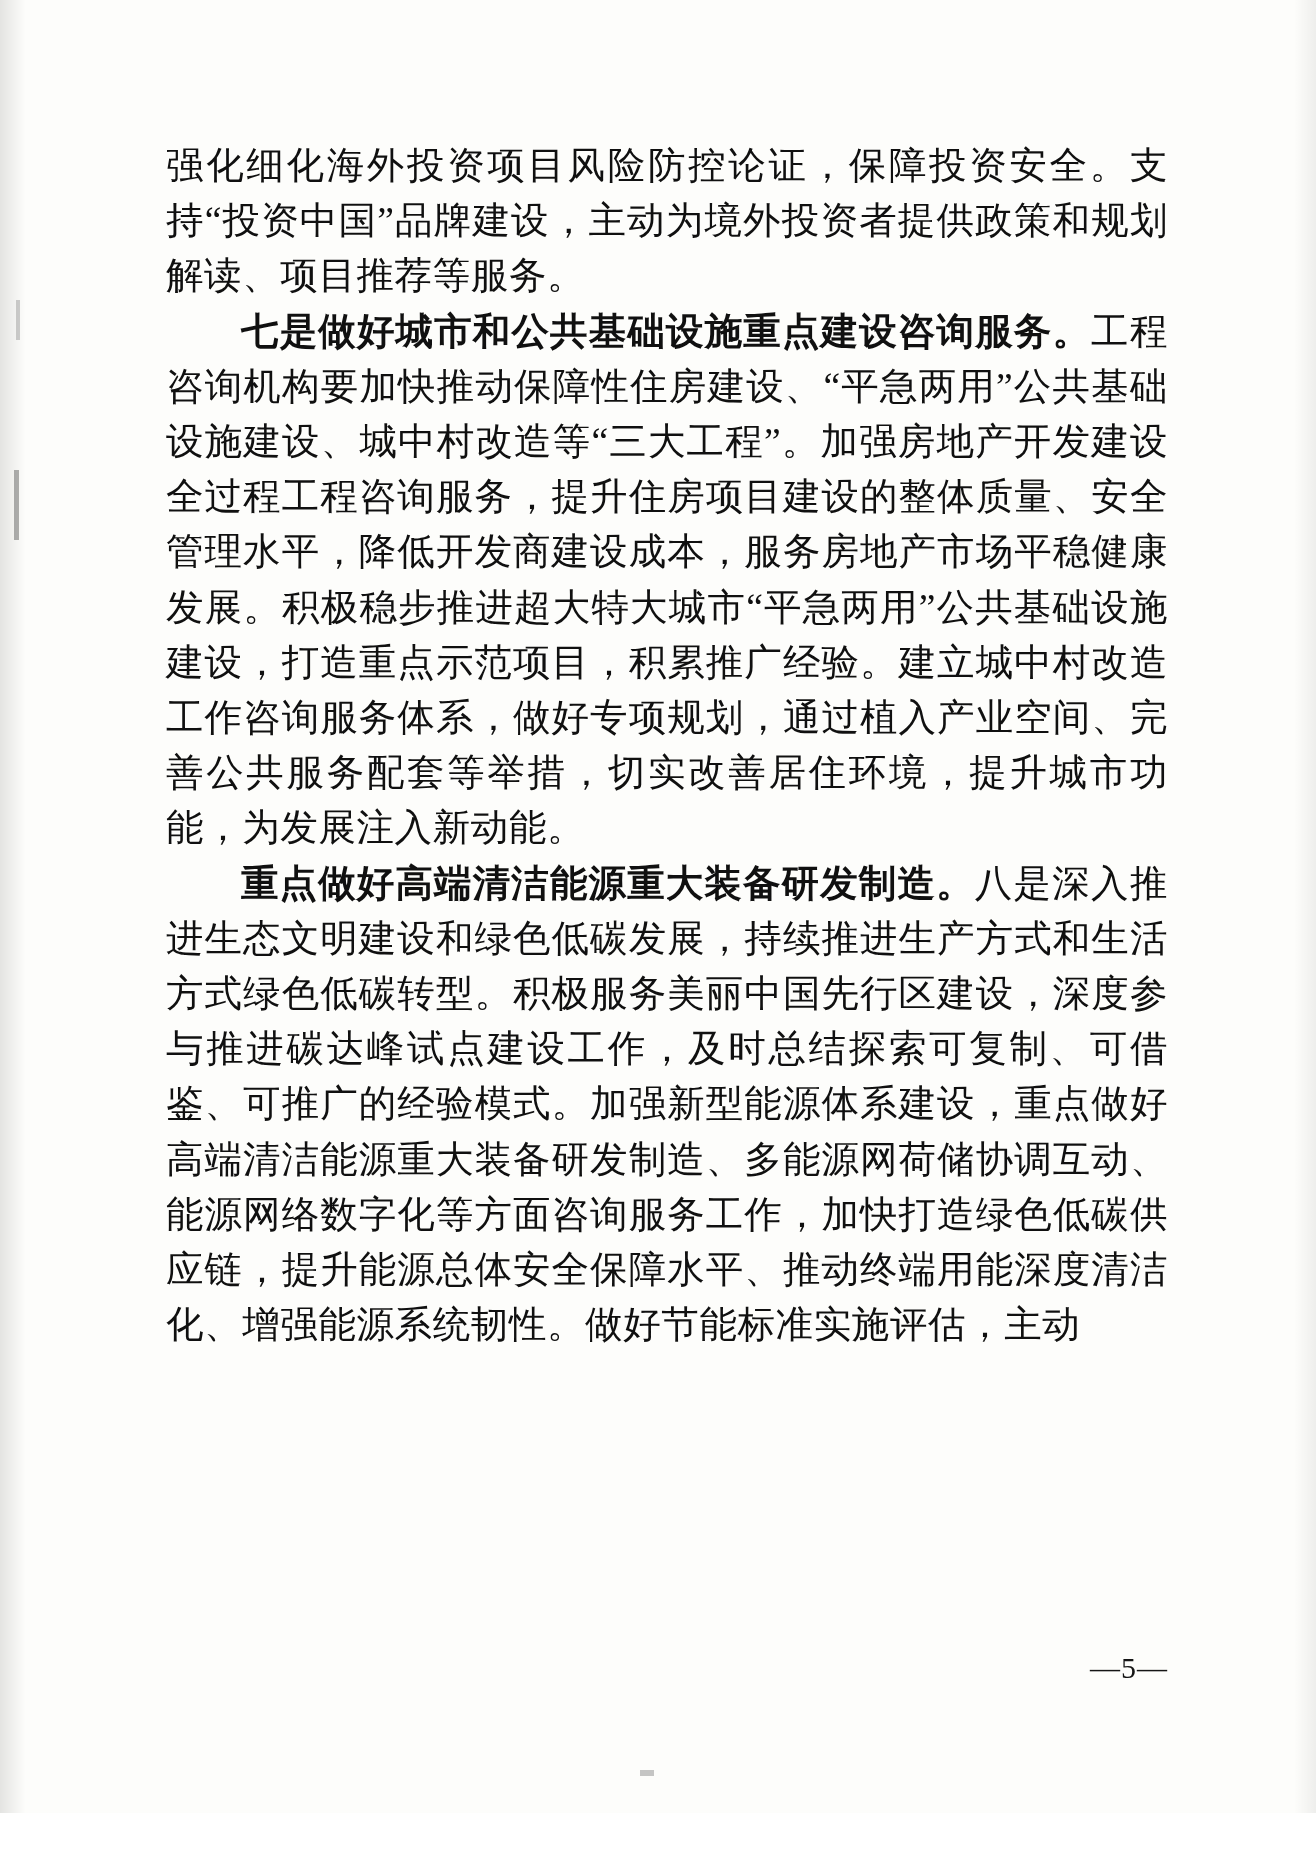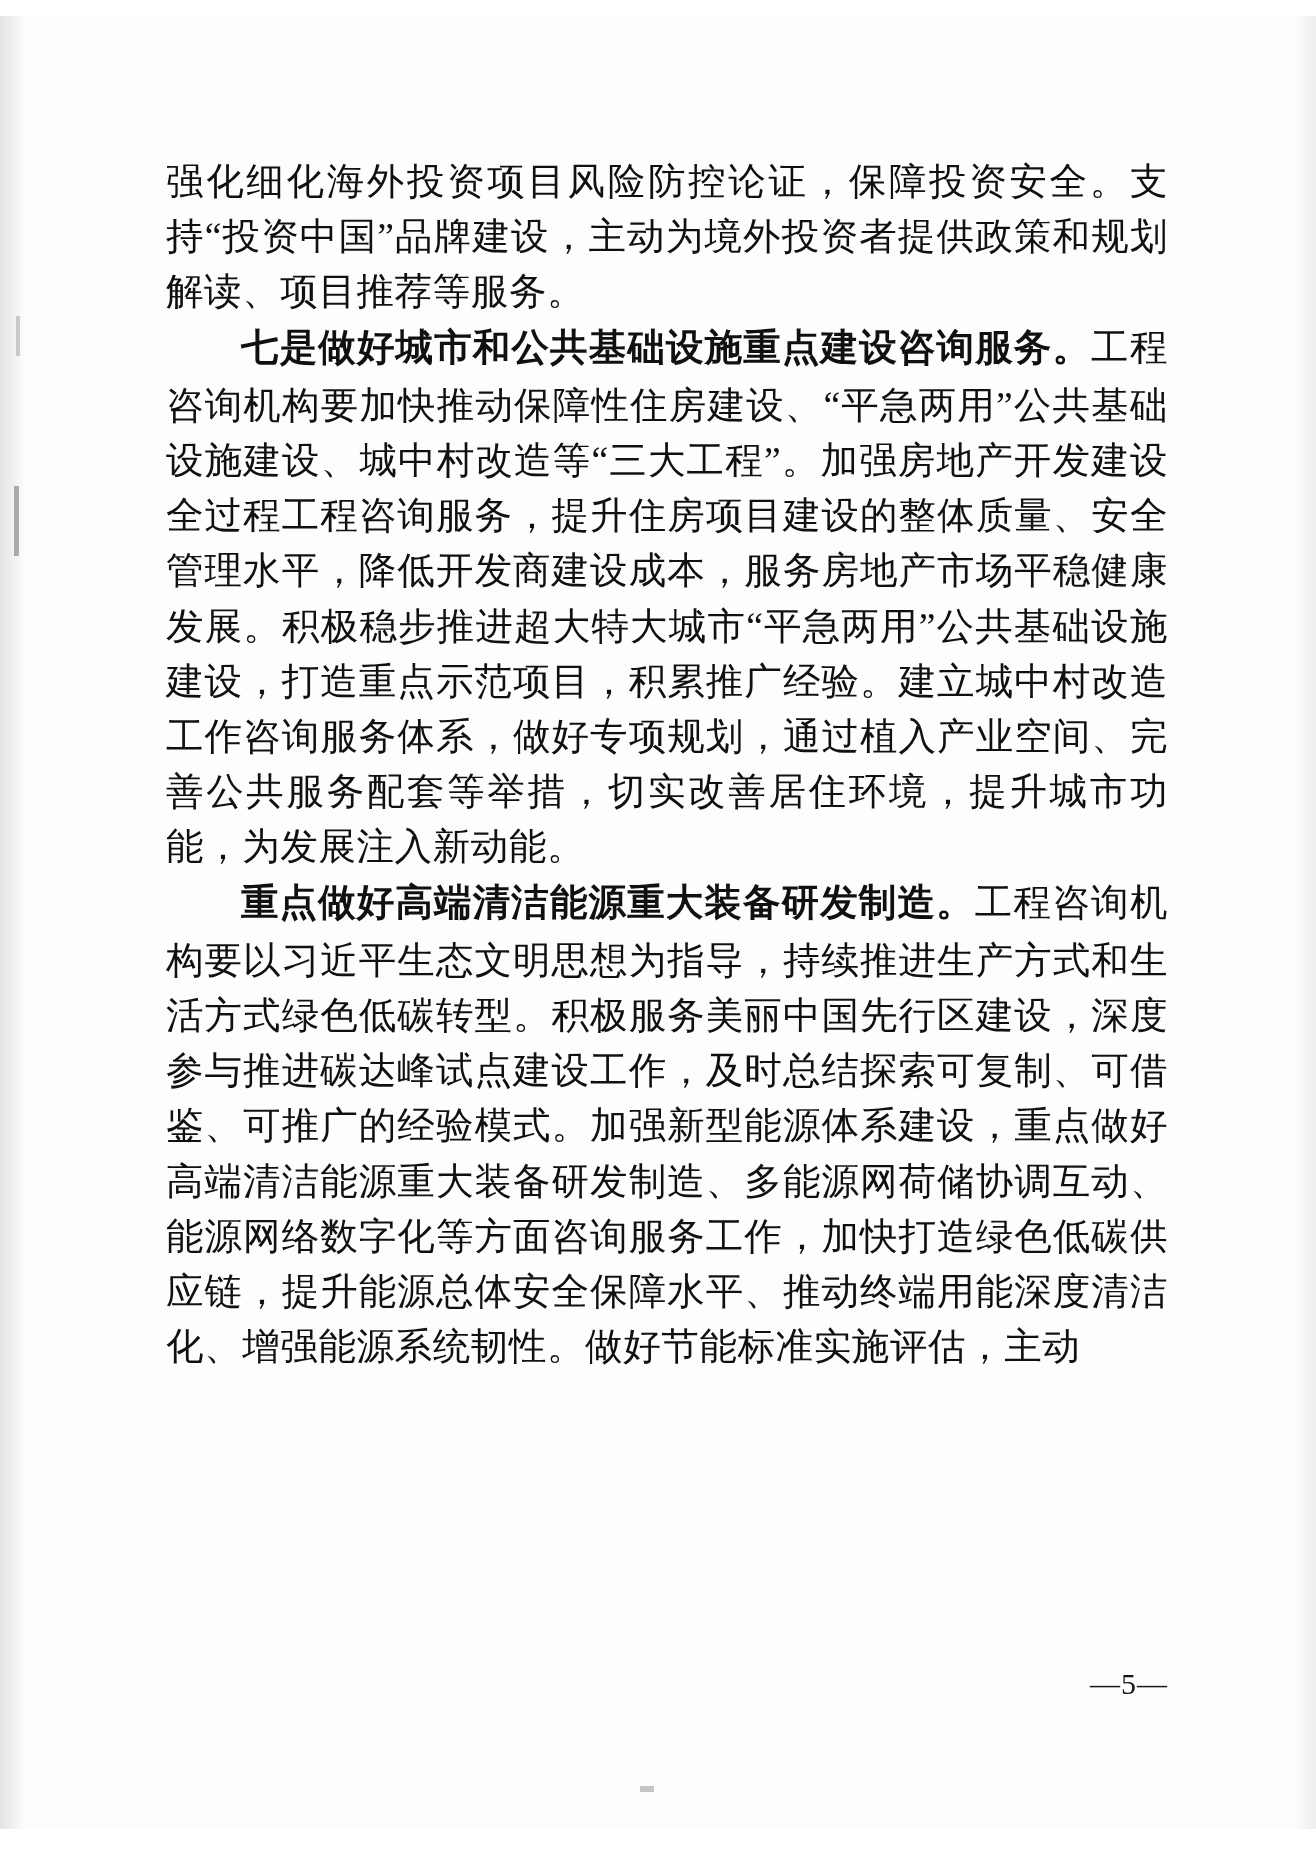--- a/index.html
+++ b/index.html
@@ -7,21 +7,21 @@
     padding: 0;
     background: #ffffff;
   }
   body {
     font-family: "Liberation Serif", "DejaVu Serif", serif;
   }
   .page {
     position: relative;
     width: 1316px;
     height: 1813px;
-    margin: 16px auto;
+    margin: 0 auto;
     background: #fdfdfb;
     overflow: hidden;
   }
   
   .scan-edge-left {
     position: absolute;
     left: 0; top: 0;
     width: 26px; height: 100%;
     background: linear-gradient(to right, rgba(0,0,0,0.10), rgba(0,0,0,0.0));
     pointer-events: none;
@@ -54,21 +54,20 @@
     text-justify: inter-ideograph;
     font-family: "Liberation Serif", "DejaVu Serif", serif;
     word-break: break-all;
   }
   p.para.indent {
     text-indent: 75px;
   }
   .lead {
     font-weight: bold;
     letter-spacing: 0.4px;
-    font-family: Liberation Mono, monospace;
   }
   .pagenum {
     position: absolute;
     right: 148px;
     bottom: 128px;
     font-size: 30px;
     letter-spacing: 1px;
     color: #151515;
     font-family: "Liberation Serif", "DejaVu Serif", serif;
   }
@@ -88,20 +87,20 @@
 
     <p class="para">
       <span>强化细化海外投资项目风险防控论证，保障投资安全。支持“投资中国”品牌建设，主动为境外投资者提供政策和规划解读、项目推荐等服务。</span>
     </p>
 
     <p class="para indent">
       <span class="lead">七是做好城市和公共基础设施重点建设咨询服务。</span><span>工程咨询机构要加快推动保障性住房建设、“平急两用”公共基础设施建设、城中村改造等“三大工程”。加强房地产开发建设全过程工程咨询服务，提升住房项目建设的整体质量、安全管理水平，降低开发商建设成本，服务房地产市场平稳健康发展。积极稳步推进超大特大城市“平急两用”公共基础设施建设，打造重点示范项目，积累推广经验。建立城中村改造工作咨询服务体系，做好专项规划，通过植入产业空间、完善公共服务配套等举措，切实改善居住环境，提升城市功能，为发展注入新动能。</span>
     </p>
 
     <p class="para indent">
-      <span class="lead">重点做好高端清洁能源重大装备研发制造。</span><span>工程咨询机构要以习近平生态文明思想为指导，持续推进生产方式和生活方式绿色低碳转型。积极服务美丽中国先行区建设，深度参与推进碳达峰试点建设工作，及时总结探索可复制、可借鉴、可推广的经验模式。加强新型能源体系建设，重点做好高端清洁能源重大装备研发制造、多能源网荷储协调互动、能源网络数字化等方面咨询服务工作，加快打造绿色低碳供应链，提升能源总体安全保障水平、推动终端用能深度清洁化、增强能源系统韧性。做好节能标准实施评估，主动</span>
+      <span class="lead">重点做好高端清洁能源重大装备研发制造。</span><span>八是深入推进生态文明建设和绿色低碳发展，持续推进生产方式和生活方式绿色低碳转型。积极服务美丽中国先行区建设，深度参与推进碳达峰试点建设工作，及时总结探索可复制、可借鉴、可推广的经验模式。加强新型能源体系建设，重点做好高端清洁能源重大装备研发制造、多能源网荷储协调互动、能源网络数字化等方面咨询服务工作，加快打造绿色低碳供应链，提升能源总体安全保障水平、推动终端用能深度清洁化、增强能源系统韧性。做好节能标准实施评估，主动</span>
     </p>
 
   </div>
 
   <div class="pagenum">—5—</div>
 
 </div>
 
 </body></html>

